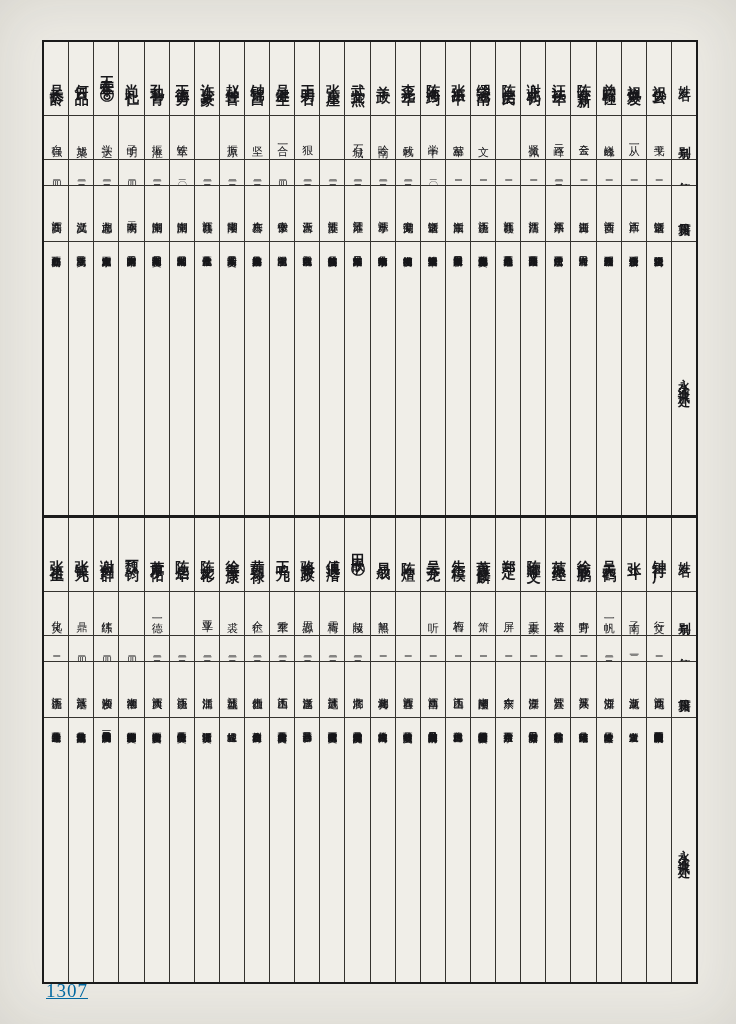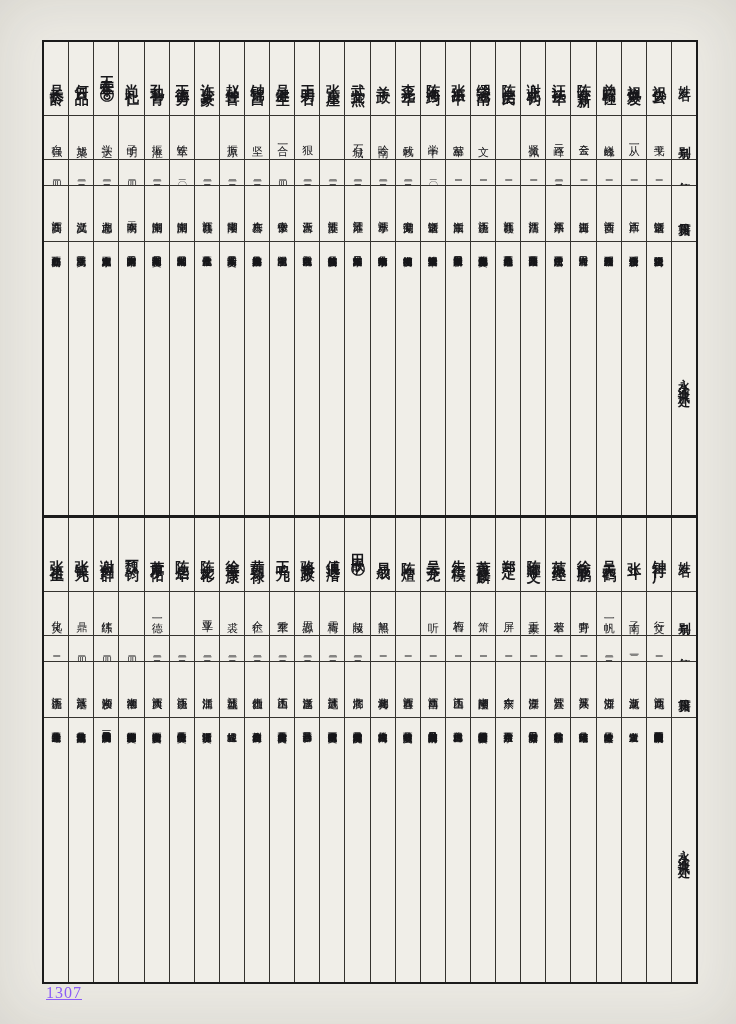--- a/index.html
+++ b/index.html
@@ -66,22 +66,22 @@
     justify-content: flex-start;
     padding-top: 7px;
   }
   .hdr { font-weight: bold; }
   .hdr.address { justify-content: center; padding-top: 0; font-size: 12px; letter-spacing: 4px; }
   .hdr.name, .hdr.alias, .hdr.age, .hdr.native { font-size: 12.5px; }
   .page-num {
     position: absolute;
     left: 46px;
     bottom: 22px;
-    font-size: 16px;
-    color: #8b5cf6;
+    font-size: 19px;
+    color: #0369a1;
     letter-spacing: 1px;
     text-decoration: underline;
   }
 </style>
 </head>
 <body>
 
 <div class="page">
   <div class="dir-table">
     <div class="section top">

